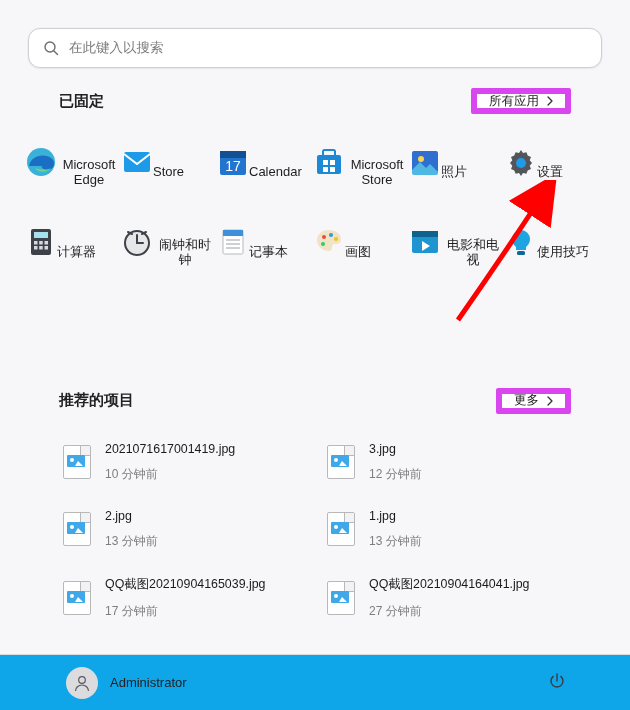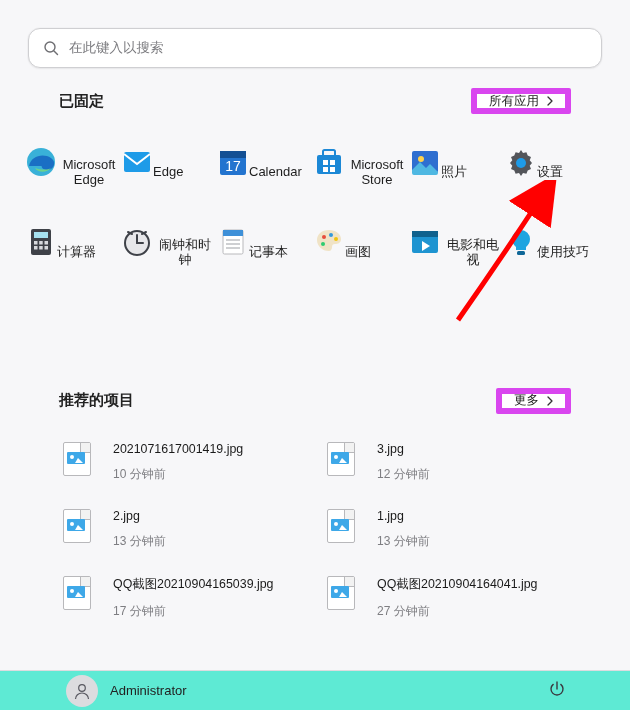--- a/index.html
+++ b/index.html
@@ -91,24 +91,24 @@
 
   .recommended-grid {
     display: grid;
     grid-template-columns: 1fr 1fr;
     column-gap: 16px;
     row-gap: 22px;
     margin: 12px 59px 0 59px;
   }
   .rec-item {
     display: flex;
+    align-items: center;
     cursor: pointer;
     border-radius: 5px;
     padding: 2px 4px;
-    gap: 8px;
   }
   .file-icon-box {
     width: 28px;
     height: 34px;
     position: relative;
     flex-shrink: 0;
   }
   .file-page {
     position: absolute;
     inset: 0;
@@ -160,24 +160,24 @@
     overflow: hidden;
   }
   .rec-time {
     font-size: 12px;
     color: #7e7e82;
     margin-top: 10px;
   }
 
   .bottom-bar {
     margin-top: auto;
-    height: 40px;
+    height: 56px;
     width: 100%;
     border-top: 1px solid #dcdcdf;
-    background: #5eead4;
+    background: #0ea5e9;
     display: flex;
     align-items: center;
     padding: 0 56px 0 56px;
     justify-content: space-between;
   }
   .user-block {
     display: flex;
     align-items: center;
     cursor: pointer;
     padding: 6px 10px;
@@ -245,21 +245,21 @@
         </div>
         <div class="app-label">Microsoft Edge</div>
       </div>
       <div class="app-tile">
         <div class="app-icon-box">
           <svg width="32" height="32" viewBox="0 0 32 32">
             <rect x="3" y="6" width="26" height="20" rx="2" fill="#1e9be8"></rect>
             <path d="M3 8l13 10L29 8" stroke="#ffffff" stroke-width="2" fill="none"></path>
           </svg>
         </div>
-        <div class="app-label">Edge</div>
+        <div class="app-label">Store</div>
       </div>
       <div class="app-tile">
         <div class="app-icon-box">
           <svg width="32" height="32" viewBox="0 0 32 32">
             <rect x="3" y="5" width="26" height="24" rx="2" fill="#2374cf"></rect>
             <rect x="3" y="5" width="26" height="7" fill="#134f93"></rect>
             <text x="16" y="25" text-anchor="middle" font-size="14" fill="#fff" font-family="sans-serif">17</text>
           </svg>
         </div>
         <div class="app-label">Calendar</div>

